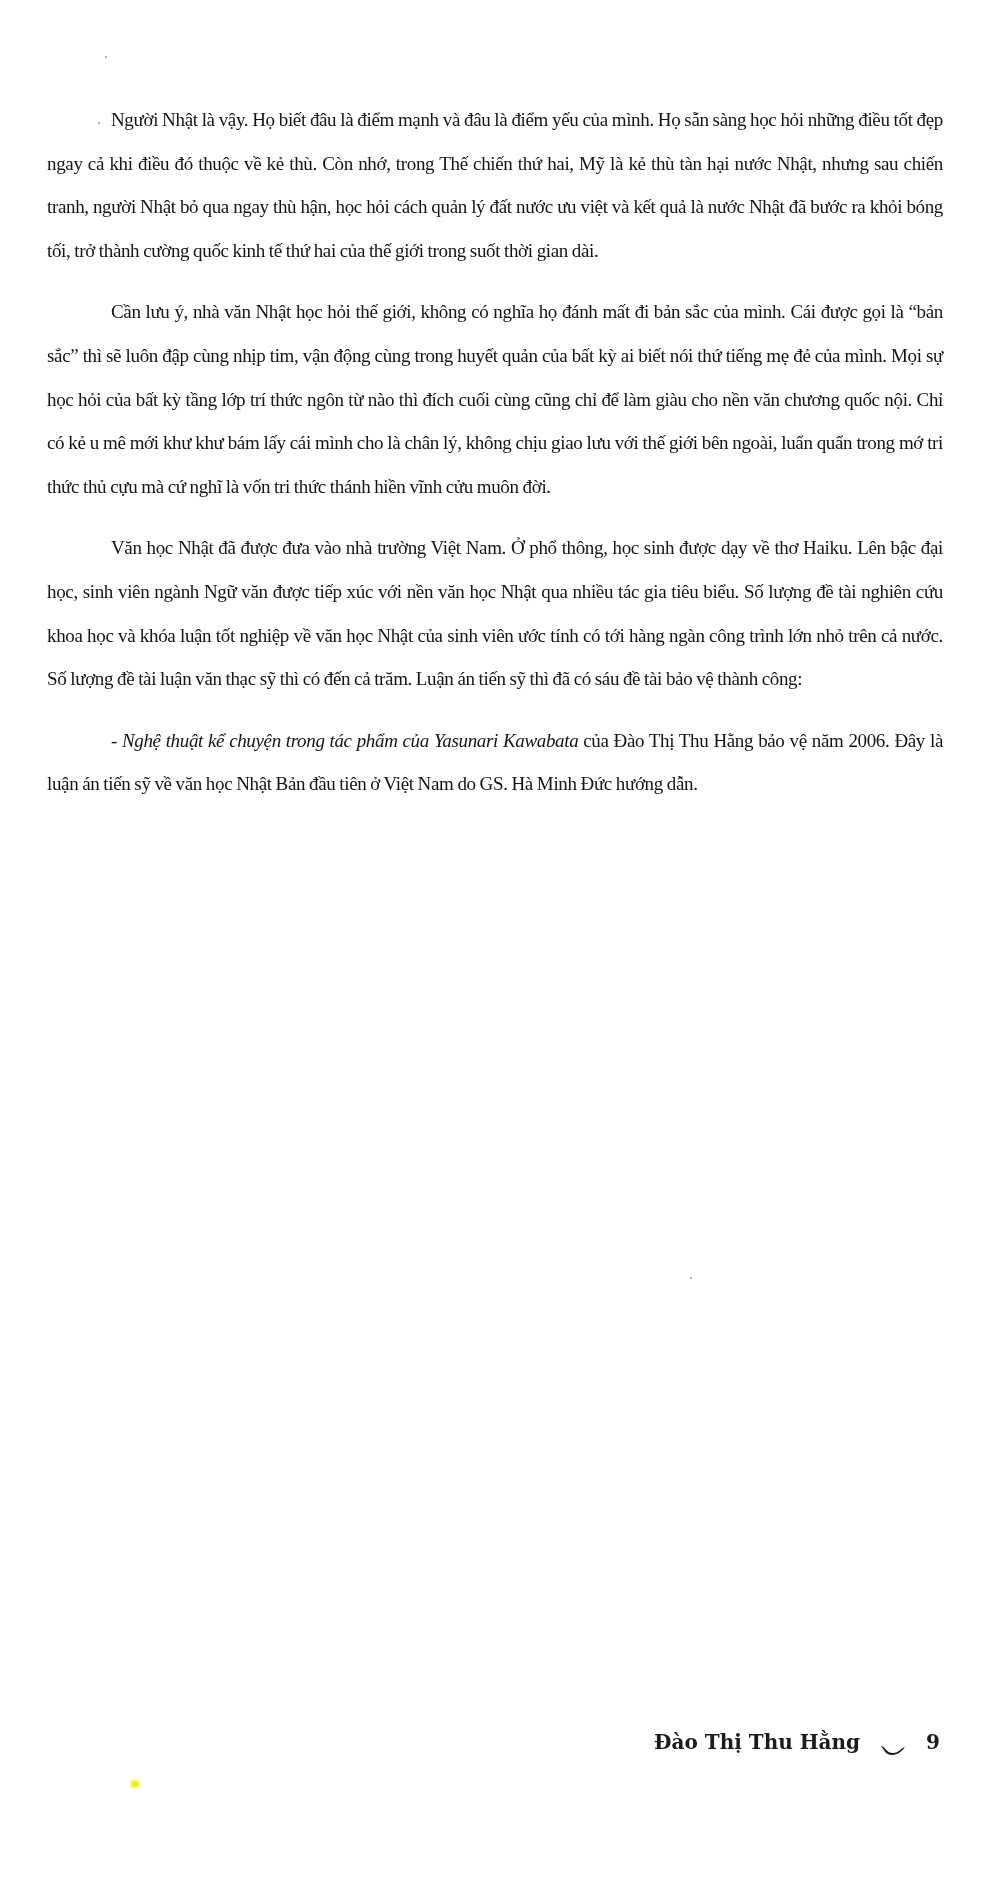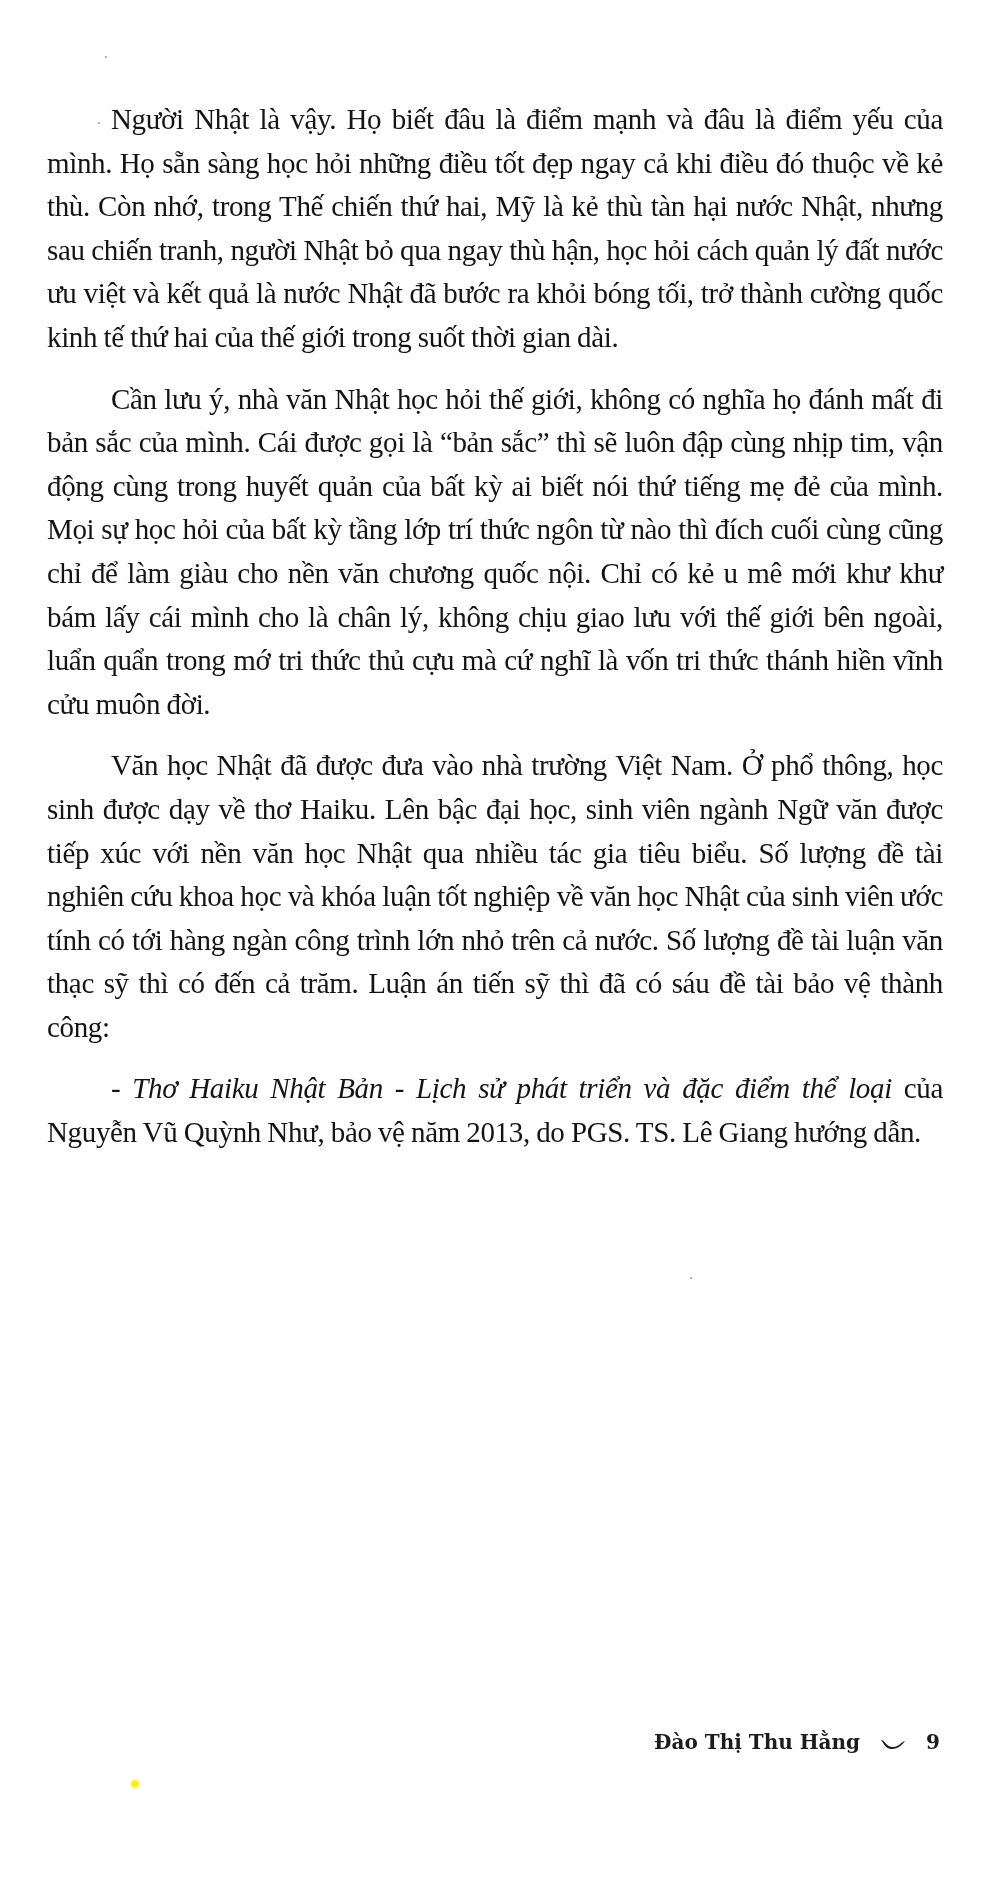--- a/index.html
+++ b/index.html
@@ -6,52 +6,52 @@
   body {
     width: 982px; height: 1878px; position: relative; overflow: hidden;
     font-family: "Liberation Serif", "DejaVu Serif", serif;
     color: #141414;
   }
   .page {
     position: absolute; left: 47px; top: 98px; width: 896px;
   }
   .para {
     margin: 0 0 18px 0;
-    font-size: 29px;
+    font-size: 19px;
     line-height: 43.6px;
     text-align: justify;
     text-indent: 64px;
     letter-spacing: -0.35px;
     word-spacing: -0.5px;
   }
   .para.entry { text-indent: 64px; }
   .para i { font-style: italic; }
   .footer {
     position: absolute; right: 42px; top: 1730px;
     font-family: "DejaVu Serif", serif;
     font-weight: bold; font-size: 20px; color: #1c1c1c;
-    display: flex; gap: 20px;
+    display: flex; align-items: center; gap: 20px;
   }
   .ornament { display: inline-block; width: 26px; height: 12px; }
   .dot-yellow {
     position: absolute; left: 131px; top: 1780px; width: 8px; height: 8px;
     border-radius: 50%; background: #f5f000; filter: blur(1px);
   }
   .speck { position: absolute; width: 2px; height: 2px; background: #999; border-radius: 50%; }
 </style>
 </head>
 <body>
 
 <div class="page">
   <p class="para">Người Nhật là vậy. Họ biết đâu là điểm mạnh và đâu là điểm yếu của mình. Họ sẵn sàng học hỏi những điều tốt đẹp ngay cả khi điều đó thuộc về kẻ thù. Còn nhớ, trong Thế chiến thứ hai, Mỹ là kẻ thù tàn hại nước Nhật, nhưng sau chiến tranh, người Nhật bỏ qua ngay thù hận, học hỏi cách quản lý đất nước ưu việt và kết quả là nước Nhật đã bước ra khỏi bóng tối, trở thành cường quốc kinh tế thứ hai của thế giới trong suốt thời gian dài.</p>
   <p class="para">Cần lưu ý, nhà văn Nhật học hỏi thế giới, không có nghĩa họ đánh mất đi bản sắc của mình. Cái được gọi là “bản sắc” thì sẽ luôn đập cùng nhịp tim, vận động cùng trong huyết quản của bất kỳ ai biết nói thứ tiếng mẹ đẻ của mình. Mọi sự học hỏi của bất kỳ tầng lớp trí thức ngôn từ nào thì đích cuối cùng cũng chỉ để làm giàu cho nền văn chương quốc nội. Chỉ có kẻ u mê mới khư khư bám lấy cái mình cho là chân lý, không chịu giao lưu với thế giới bên ngoài, luẩn quẩn trong mớ tri thức thủ cựu mà cứ nghĩ là vốn tri thức thánh hiền vĩnh cửu muôn đời.</p>
   <p class="para">Văn học Nhật đã được đưa vào nhà trường Việt Nam. Ở phổ thông, học sinh được dạy về thơ Haiku. Lên bậc đại học, sinh viên ngành Ngữ văn được tiếp xúc với nền văn học Nhật qua nhiều tác gia tiêu biểu. Số lượng đề tài nghiên cứu khoa học và khóa luận tốt nghiệp về văn học Nhật của sinh viên ước tính có tới hàng ngàn công trình lớn nhỏ trên cả nước. Số lượng đề tài luận văn thạc sỹ thì có đến cả trăm. Luận án tiến sỹ thì đã có sáu đề tài bảo vệ thành công:</p>
 
+  <p class="para entry"><span>- </span><i>Nghệ thuật kể chuyện trong tác phẩm của Yasunari Kawabata</i><span> của Đào Thị Thu Hằng bảo vệ năm 2006. Đây là luận án tiến sỹ về văn học Nhật Bản đầu tiên ở Việt Nam do GS. Hà Minh Đức hướng dẫn.</span></p>
 
-  <p class="para entry"><span>- </span><i>Thơ Haiku Nhật Bản - Lịch sử phát triển và đặc điểm thể loại</i><span> của Nguyễn Vũ Quỳnh Như, bảo vệ năm 2013, do PGS. TS. Lê Giang hướng dẫn.</span></p>
 
 </div>
 
 <div class="footer">
   <span>Đào Thị Thu Hằng</span>
   <span class="ornament">
     <svg width="26" height="12" viewBox="0 0 26 12">
       <path d="M1 3 C5 3 6 10 13 10 C19 10 21 5 25 4 C22 8 18 12 12 12 C5 12 4 6 1 3 Z" fill="#1c1c1c"></path>
     </svg>
   </span>

